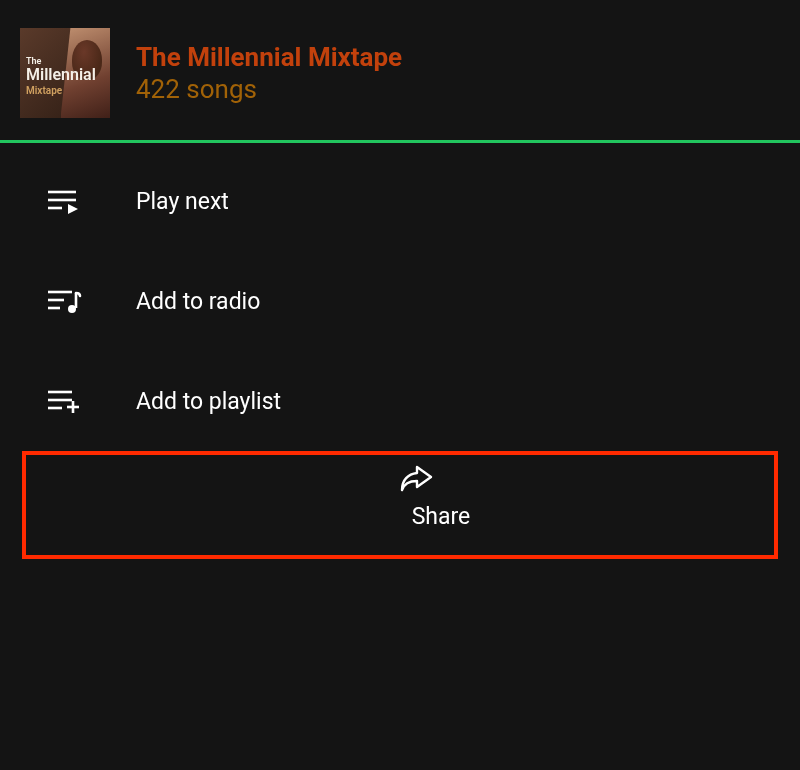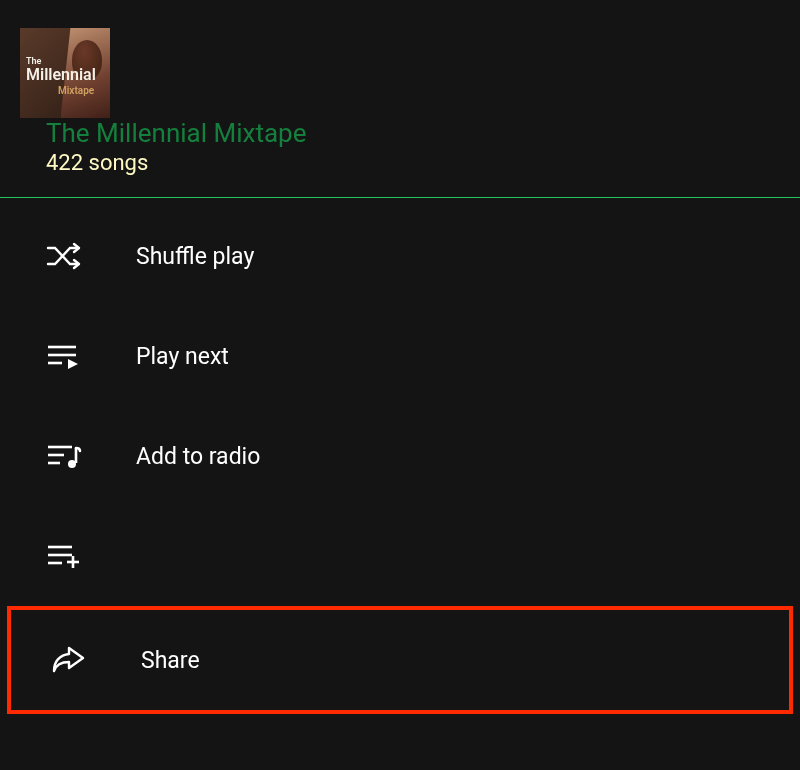--- a/index.html
+++ b/index.html
@@ -16,23 +16,23 @@
       overflow: hidden;
     }
     .container {
       background: #141414;
       width: 100%;
       height: 100%;
       padding-top: 10px;
     }
     .header {
       display: flex;
+      align-items: center;
       padding: 18px 20px 22px 20px;
-      border-bottom: 1px solid #22c55e;
-      flex-direction: column;
+      border-bottom: 3px solid #22c55e;
     }
     .album-art {
       width: 90px;
       height: 90px;
       background: linear-gradient(135deg, #5a3a2a 0%, #2a1a12 100%);
       position: relative;
       flex-shrink: 0;
       overflow: hidden;
     }
     .album-art::before {
@@ -60,53 +60,54 @@
       left: 6px;
       top: 28px;
       font-size: 10px;
       line-height: 1.15;
       font-weight: 600;
       color: #f5f0e8;
       z-index: 2;
     }
     .album-text .l1 { font-size: 9px; }
     .album-text .l2 { font-size: 16px; }
-    .album-text .l3 { font-size: 10px; color: #d0a060; margin-left: 32px; }
+    .album-text .l3 { font-size: 10px; color: #d0a060; }
     .header-info {
       margin-left: 26px;
       display: flex;
       flex-direction: column;
     }
     .title {
       font-size: 26px;
-      font-weight: 400;
-      color: #15803d;
+      font-weight: 700;
+      color: #c2410c;
       margin-bottom: 2px;
     }
     .subtitle {
-      font-size: 22px;
-      color: #fef9c3;
+      font-size: 26px;
+      color: #a16207;
       font-weight: 400;
     }
     .menu {
       padding: 8px 0 0 0;
     }
     .menu-item {
       display: flex;
       align-items: center;
       height: 100px;
       padding-left: 40px;
       cursor: pointer;
       position: relative;
     }
     .menu-item.highlighted {
       border: 4px solid #ff2a00;
-      margin: 0 7px;
+      margin: 0 22px;
       padding-left: 34px;
       height: 108px;
+      flex-direction: column;
     }
     .icon-slot {
       width: 48px;
       height: 48px;
       display: flex;
       align-items: center;
       justify-content: center;
       flex-shrink: 0;
     }
     .menu-label {
@@ -134,31 +135,20 @@
       </div>
     </div>
     <div class="header-info">
       <div class="title">The Millennial Mixtape</div>
       <div class="subtitle">422 songs</div>
     </div>
   </div>
 
   <div class="menu">
 
-    <div class="menu-item">
-      <div class="icon-slot">
-        <svg width="36" height="28" viewBox="0 0 36 28">
-          <path d="M2 6 L9 6 L24 22 L30 22" stroke-width="2.4" stroke-linecap="round"></path>
-          <path d="M2 22 L9 22 L24 6 L30 6" stroke-width="2.4" stroke-linecap="round"></path>
-          <path d="M28 2 L33 6 L28 10" stroke-width="2.4" stroke-linecap="round" stroke-linejoin="round"></path>
-          <path d="M28 18 L33 22 L28 26" stroke-width="2.4" stroke-linecap="round" stroke-linejoin="round"></path>
-        </svg>
-      </div>
-      <div class="menu-label">Shuffle play</div>
-    </div>
 
 
     <div class="menu-item">
       <div class="icon-slot">
         <svg width="36" height="26" viewBox="0 0 36 26">
           <line x1="2" y1="4" x2="30" y2="4" stroke-width="2.6"></line>
           <line x1="2" y1="12" x2="30" y2="12" stroke-width="2.6"></line>
           <line x1="2" y1="20" x2="16" y2="20" stroke-width="2.6"></line>
           <path d="M22 16 L22 26 L32 21 Z" fill="#fff" stroke="none"></path>
         </svg>
@@ -183,20 +173,21 @@
     <div class="menu-item">
       <div class="icon-slot">
         <svg width="36" height="26" viewBox="0 0 36 26">
           <line x1="2" y1="4" x2="26" y2="4" stroke-width="2.6"></line>
           <line x1="2" y1="12" x2="26" y2="12" stroke-width="2.6"></line>
           <line x1="2" y1="20" x2="16" y2="20" stroke-width="2.6"></line>
           <line x1="27" y1="13" x2="27" y2="25" stroke-width="2.6"></line>
           <line x1="21" y1="19" x2="33" y2="19" stroke-width="2.6"></line>
         </svg>
       </div>
+      <div class="menu-label">Add to playlist</div>
     </div>
 
     <div class="menu-item highlighted">
       <div class="icon-slot">
         <svg width="36" height="30" viewBox="0 0 36 30">
           <path d="M18 3 L32 13 L18 23 L18 17 C10 17, 5 20, 3 26 C3 16, 9 10, 18 9 Z" stroke-width="2.4" stroke-linejoin="round" fill="none"></path>
         </svg>
       </div>
       <div class="menu-label">Share</div>
     </div>

